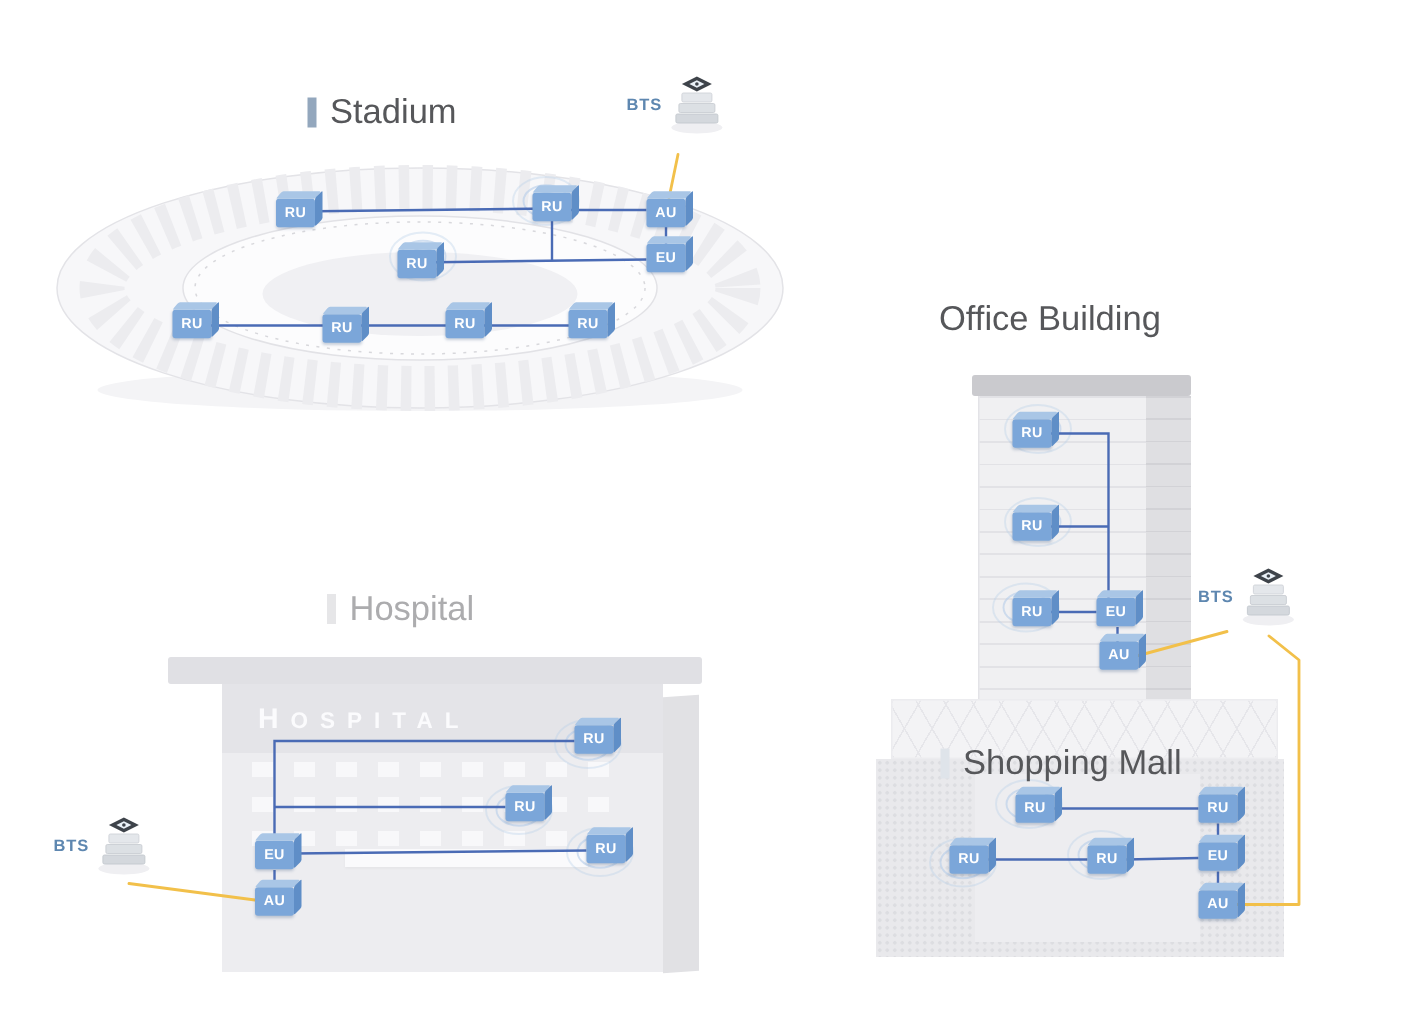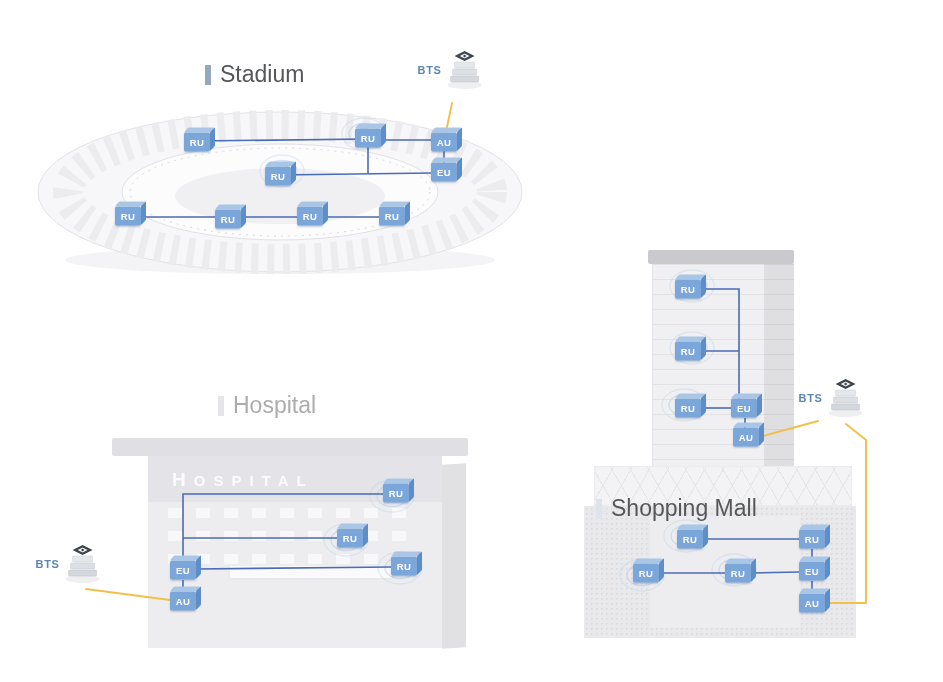--- a/index.html
+++ b/index.html
@@ -209,25 +209,28 @@
       <path d="M818,421 L759,437"></path>
       <path d="M846,424 L866,440 V603 H825"></path>
     </g>
   </svg>
 
   <div class="layer">
     <div class="scene-title" style="left:205px;top:61px">
       <span class="title-bar bar-stadium"></span>
       <span>Stadium</span>
     </div>
+    <div class="scene-title" style="left:626px;top:199px">
+      <span>Office Building</span>
+    </div>
     <div class="scene-title light" style="left:218px;top:392px">
       <span class="title-bar bar-hospital"></span>
       <span>Hospital</span>
     </div>
-    <div class="scene-title" style="left:596px;top:495px">
+    <div class="scene-title" style="left:627px;top:495px">
       <span class="title-bar bar-mall"></span>
       <span>Shopping Mall</span>
     </div>
   </div>
 
   <div class="layer">
     <div class="bts" style="left:452px;top:50px">
       <div class="bts-label">BTS</div>
       <svg width="44" height="40" viewBox="0 0 44 40">
         <ellipse cx="22" cy="35" rx="17" ry="4" fill="#EFEFF2"></ellipse>

